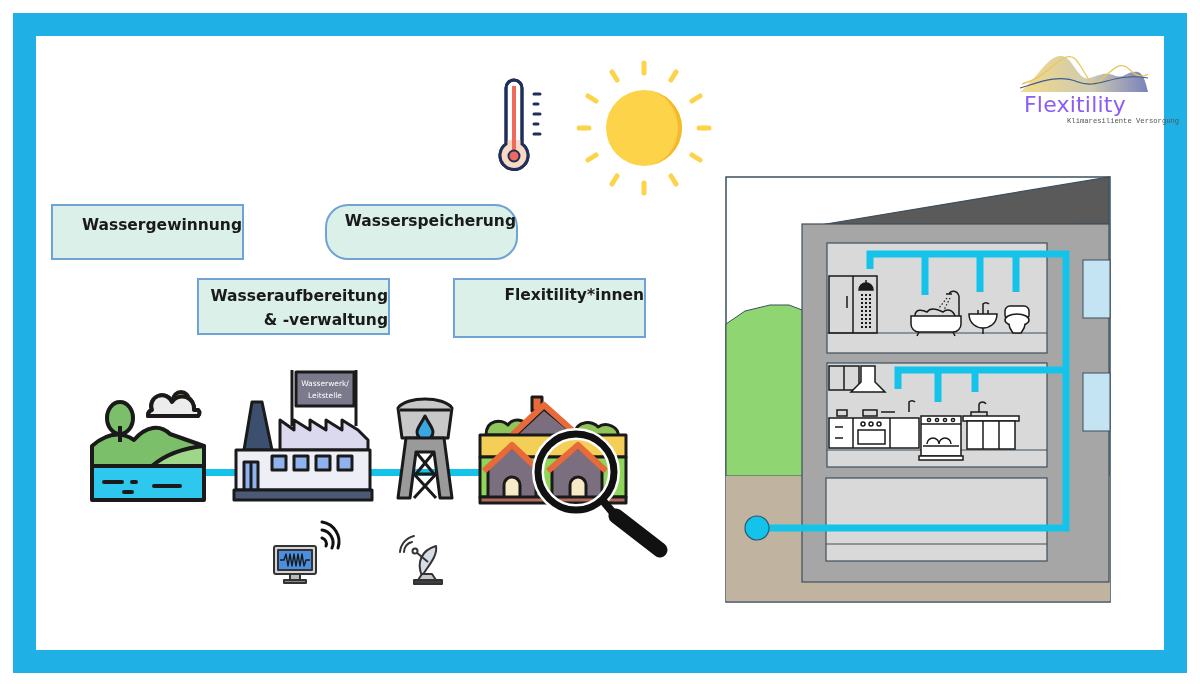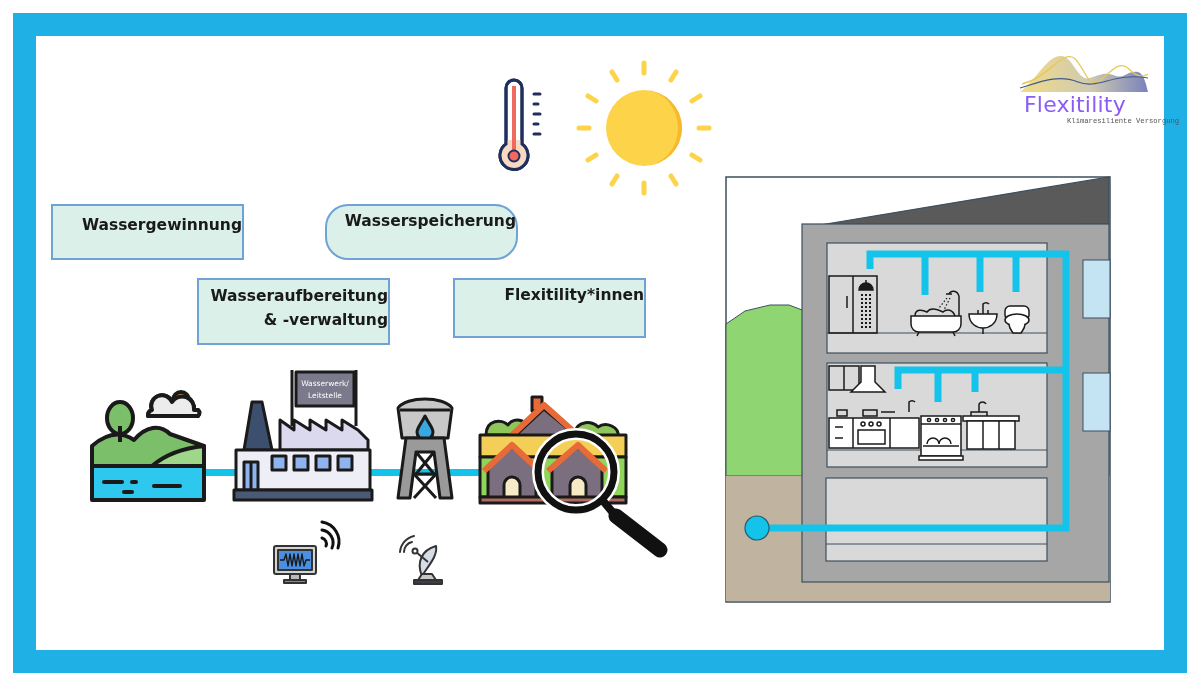--- a/index.html
+++ b/index.html
@@ -72,21 +72,21 @@
       <line x1="126" y1="102" x2="118" y2="97"></line>
   </g>
 </svg>
 
 <div class="label-box" style="left:51px;top:204px;width:193px;height:56px;">
   <span>Wassergewinnung</span>
 </div>
 <div class="label-box" style="left:325px;top:204px;width:193px;height:56px;padding-top:3px;border-radius:23px;">
   <span>Wasserspeicherung</span>
 </div>
-<div class="label-box" style="left:197px;top:278px;width:193px;height:67px;padding-top:4px;line-height:24px;">
+<div class="label-box" style="left:197px;top:278px;width:193px;height:57px;padding-top:4px;line-height:24px;">
   <div>Wasseraufbereitung</div>
   <div>&amp; -verwaltung</div>
 </div>
 <div class="label-box" style="left:453px;top:278px;width:193px;height:60px;padding-top:3px;">
   <span>Flexitility*innen</span>
 </div>
 
 <div class="abs" style="left:190px;top:469px;width:330px;height:7px;background:#14c3ea;"></div>
 
 <svg style="left:88px;top:382px;" width="120" height="120" viewBox="0 0 120 120">

